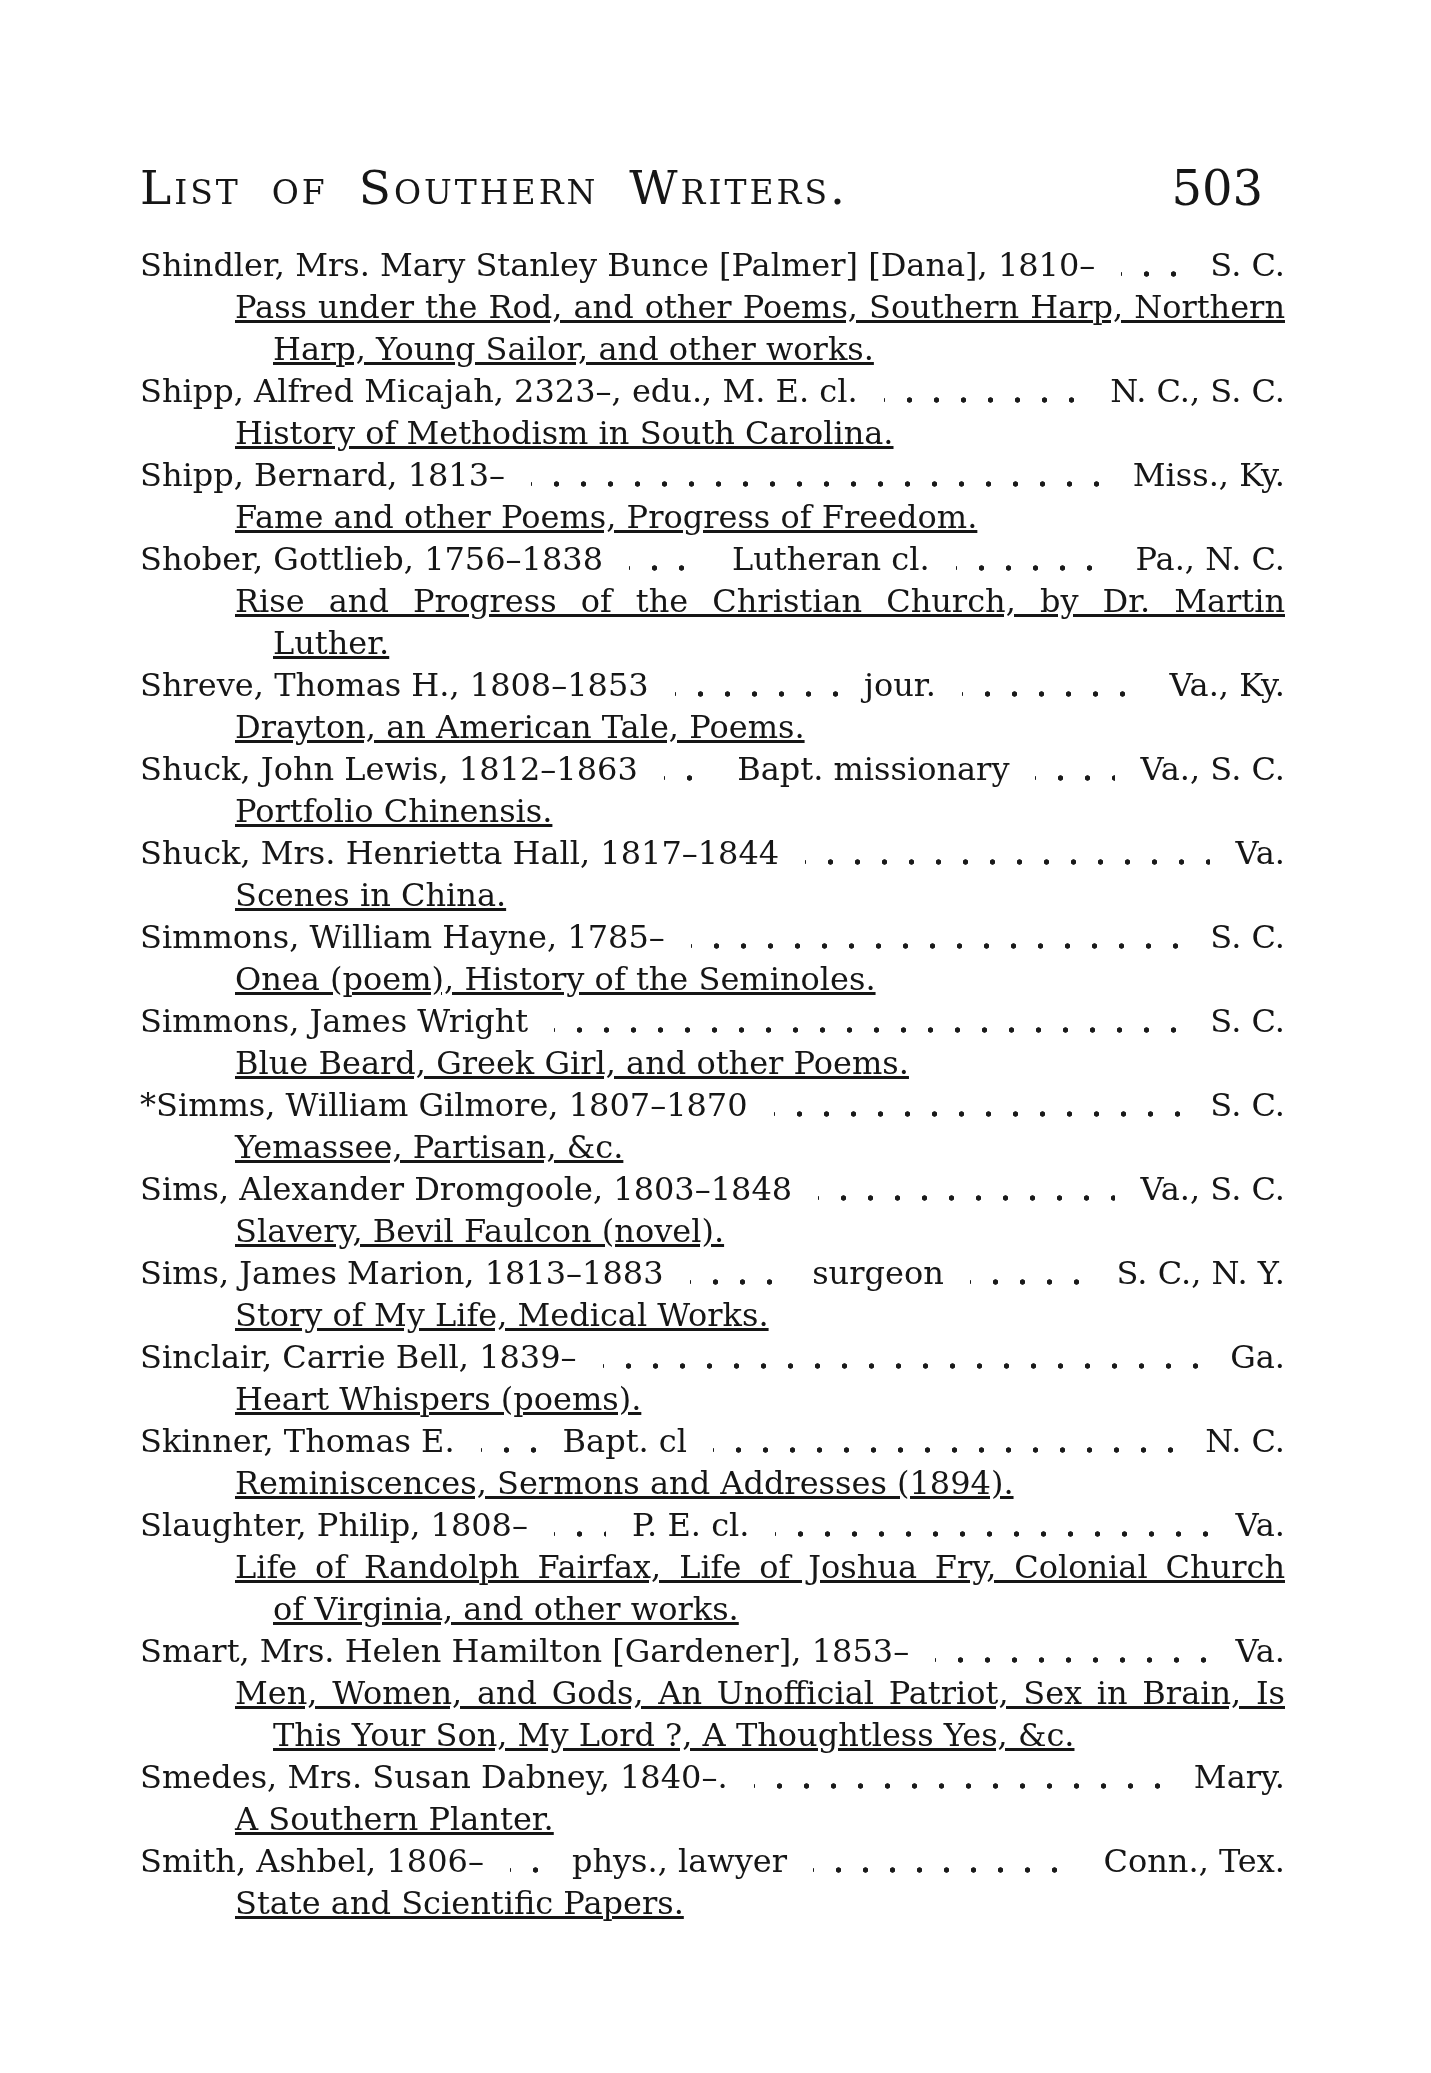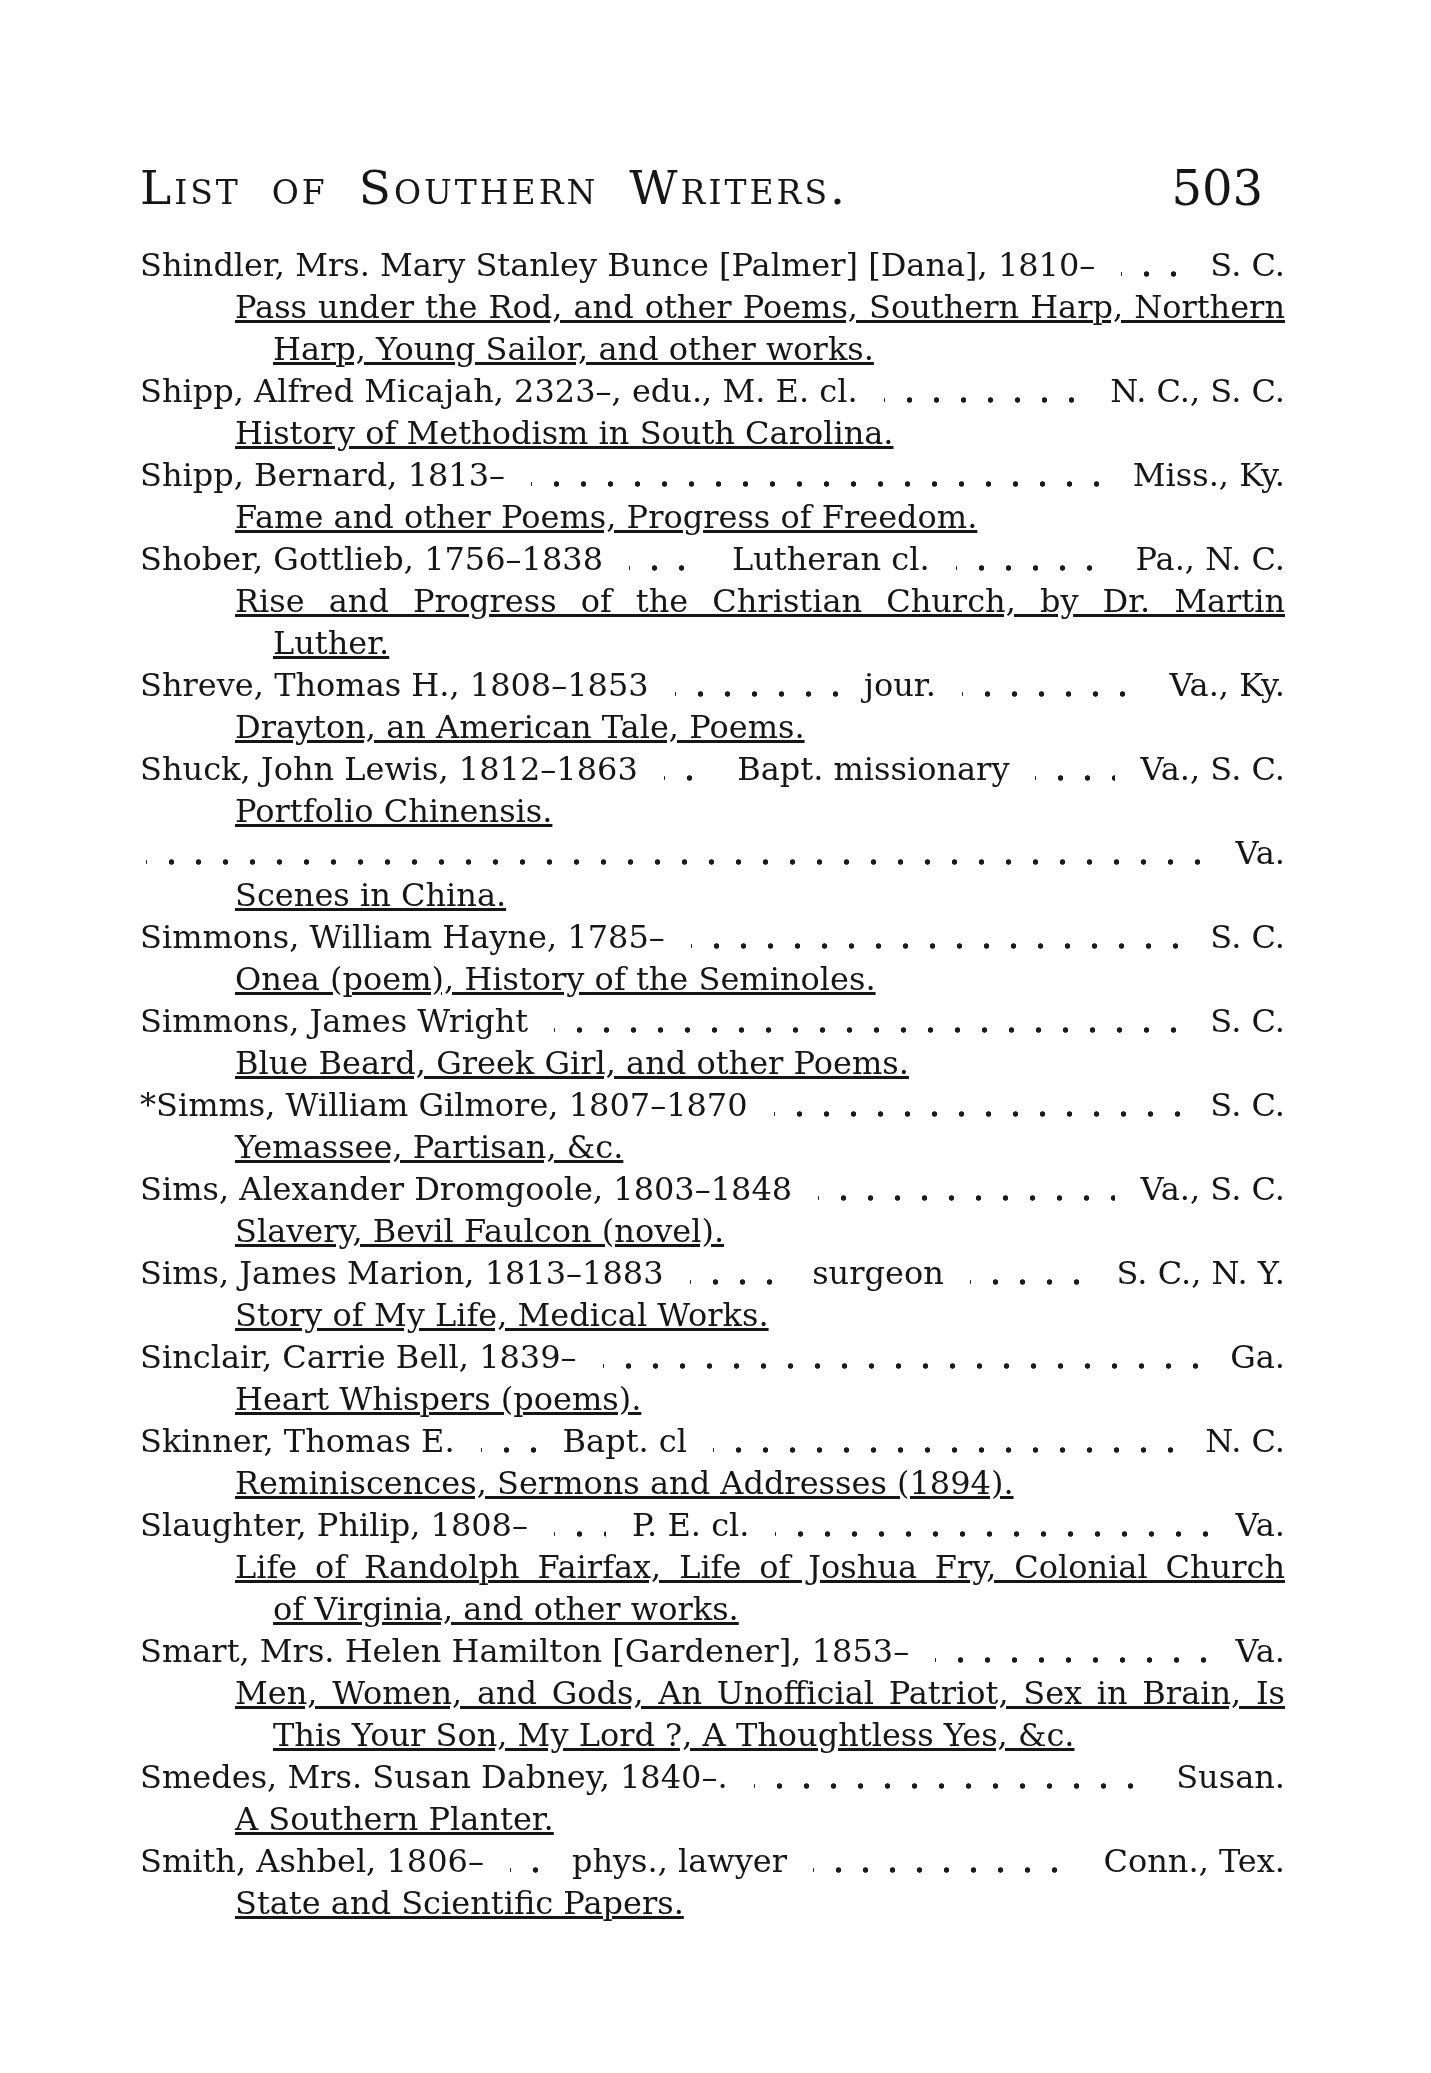--- a/index.html
+++ b/index.html
@@ -136,20 +136,21 @@
         <span class="name">Shuck, John Lewis, 1812–1863</span>
         <span class="leader" style="flex-grow: 0.6;"></span>
         <span class="mid">Bapt. missionary</span>
         <span class="leader"></span>
         <span class="states">Va., S. C.</span>
       </div>
       <div class="work indent-1">Portfolio Chinensis.</div>
     </div>
     <div class="entry">
       <div class="entry-line">
+        <span class="name">Shuck, Mrs. Henrietta Hall, 1817–1844</span>
         <span class="leader"></span>
         <span class="states">Va.</span>
       </div>
       <div class="work indent-1">Scenes in China.</div>
     </div>
     <div class="entry">
       <div class="entry-line">
         <span class="name">Simmons, William Hayne, 1785–</span>
         <span class="leader"></span>
         <span class="states">S. C.</span>
@@ -225,21 +226,21 @@
         <span class="leader"></span>
         <span class="states">Va.</span>
       </div>
       <div class="work indent-1 justify">Men, Women, and Gods, An Unofficial Patriot, Sex in Brain, Is</div>
       <div class="work indent-2">This Your Son, My Lord ?, A Thoughtless Yes, &amp;c.</div>
     </div>
     <div class="entry">
       <div class="entry-line">
         <span class="name">Smedes, Mrs. Susan Dabney, 1840–.</span>
         <span class="leader"></span>
-        <span class="states">Susan.</span>
+        <span class="states">Mary.</span>
       </div>
       <div class="work indent-1">A Southern Planter.</div>
     </div>
     <div class="entry">
       <div class="entry-line">
         <span class="name">Smith, Ashbel, 1806–</span>
         <span class="leader" style="flex-grow: 0.1;"></span>
         <span class="mid">phys., lawyer</span>
         <span class="leader"></span>
         <span class="states">Conn., Tex.</span>

